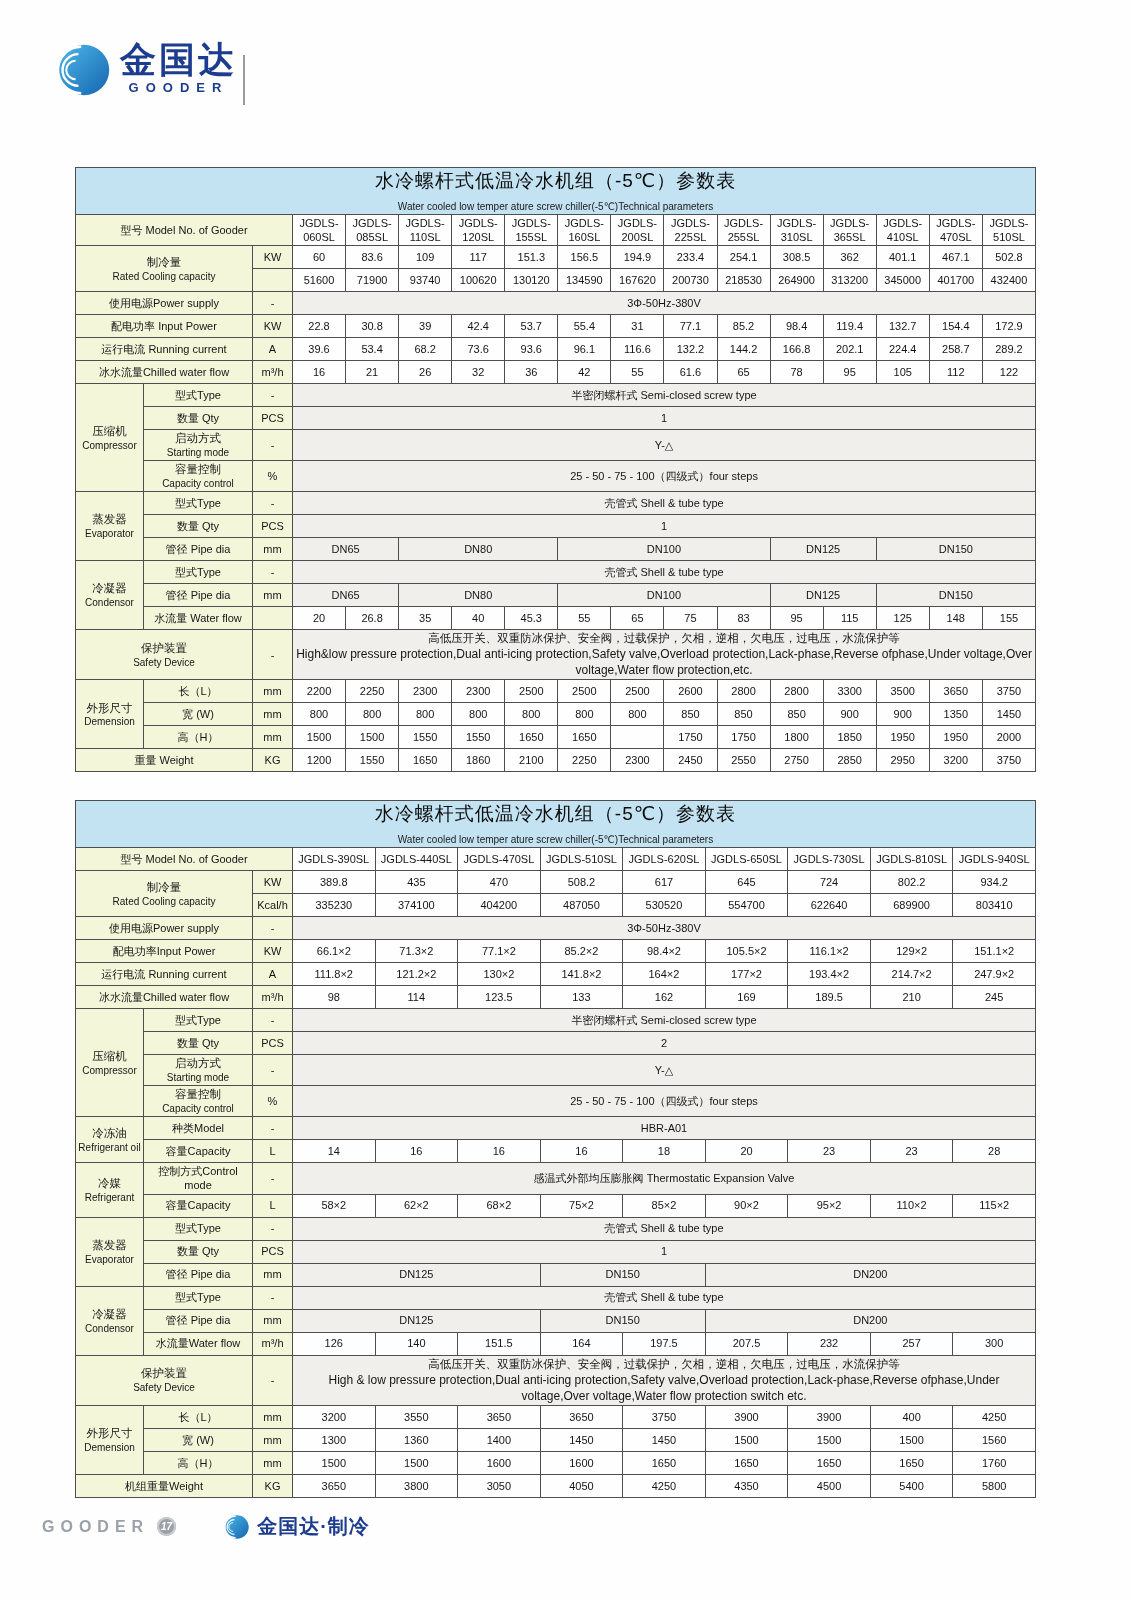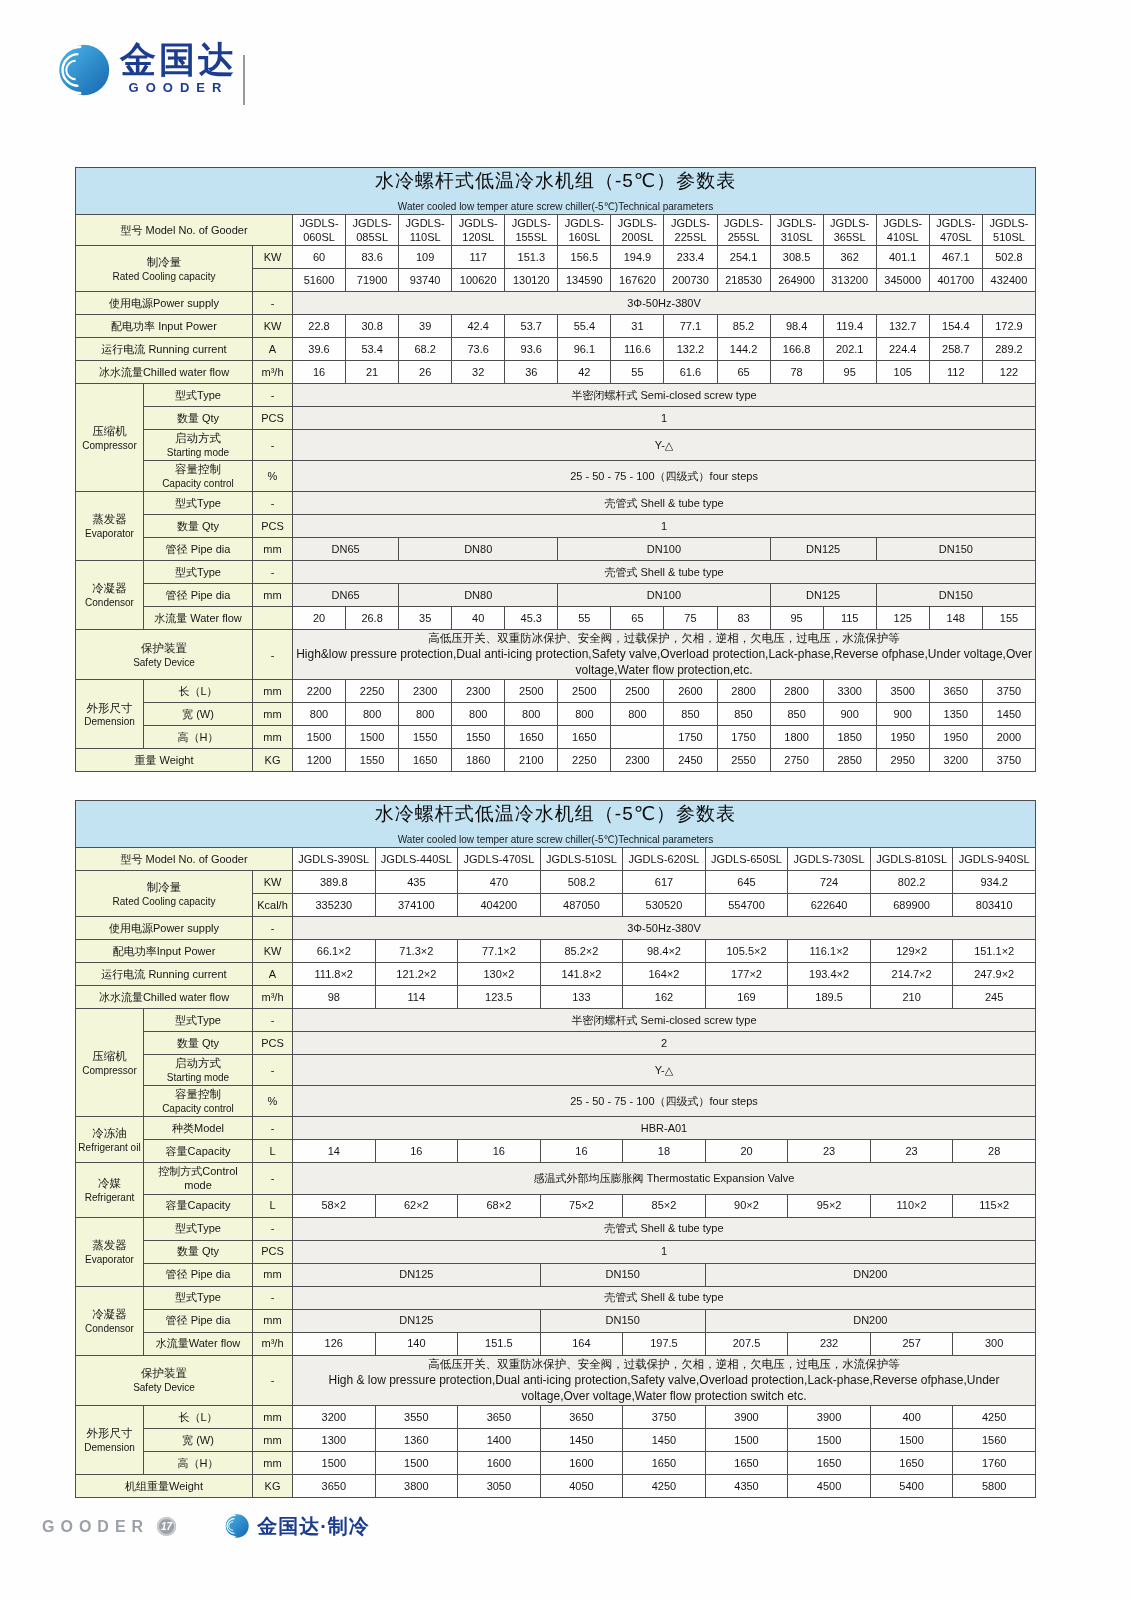--- a/index.html
+++ b/index.html
@@ -33,21 +33,21 @@
   .ml .l1{font-size:11.5px;}
   .ml .l2{font-size:10px;}
   td.safety .l1{font-size:11.5px;}
   td.safety .l2{font-size:12px;line-height:1.35;}
   
   .ftr{position:absolute;left:42px;top:1513px;display:flex;align-items:center;}
   .f-brand{font-size:16px;font-weight:bold;color:#9ba1a8;letter-spacing:6px;}
   .f-badge{display:inline-flex;align-items:center;justify-content:center;width:19px;height:19px;
            border-radius:50%;background:#9ba1a8;color:#fff;font-size:10px;font-weight:bold;
            margin-left:8px;box-shadow:0 0 0 2px #c9ccd0 inset;font-style:italic;}
-  .f-logo{display:flex;align-items:flex-start;margin-left:48px;}
+  .f-logo{display:flex;align-items:flex-end;margin-left:48px;}
   .f-logo svg{width:26px;height:26px;}
   .f-logo-text{font-size:20px;font-weight:bold;color:#1c3d8f;margin-left:7px;letter-spacing:1px;}
 </style>
 </head>
 <body>
 
 <div class="page">
 
   <div class="hdr">
     <div class="logo">

